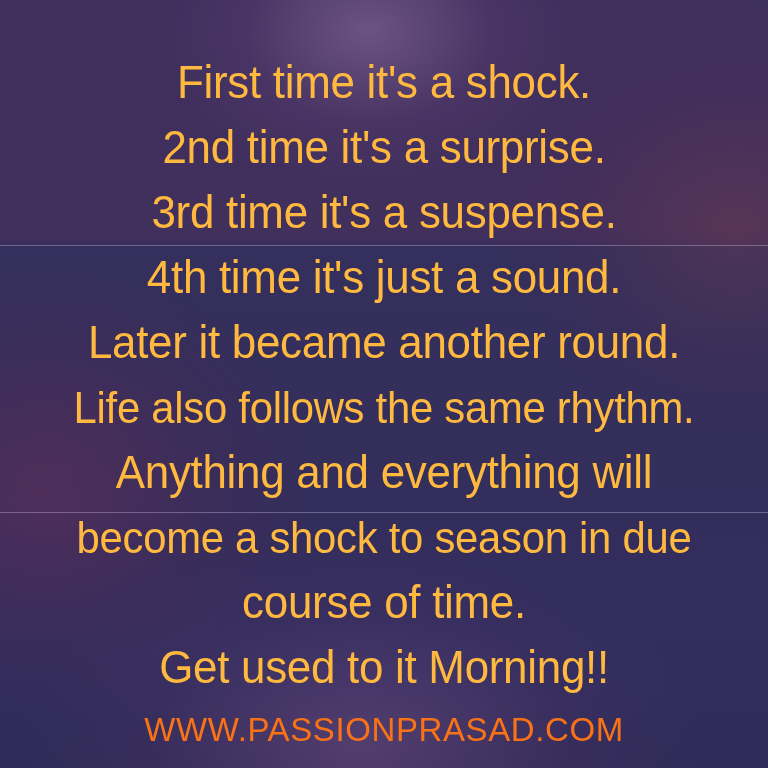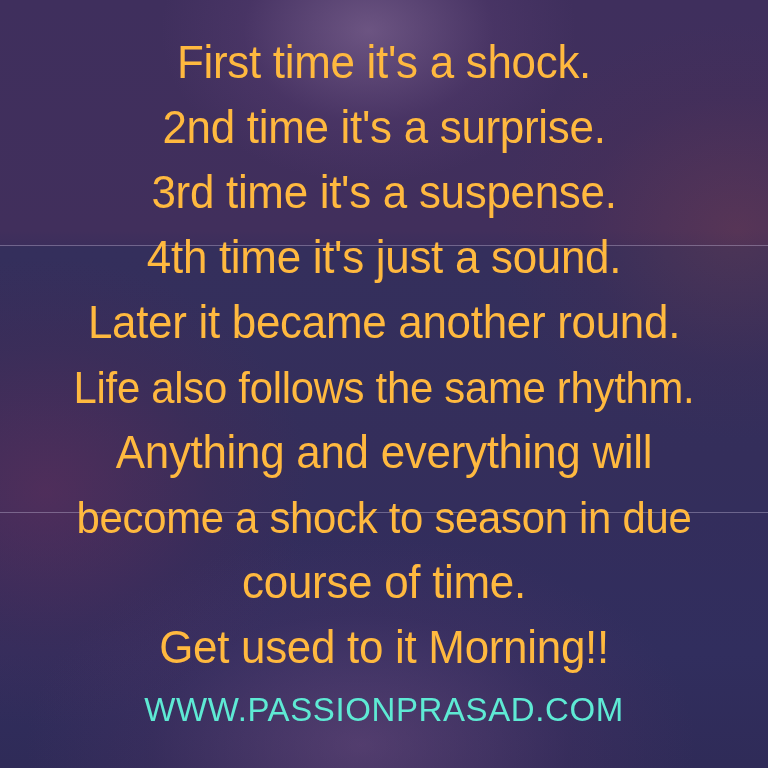--- a/index.html
+++ b/index.html
@@ -96,21 +96,21 @@
   .quote {
     position: absolute;
     left: 0;
     top: 0;
     width: 768px;
     height: 768px;
     display: flex;
     flex-direction: column;
     align-items: center;
     justify-content: flex-start;
-    padding-top: 30px;
+    padding-top: 50px;
     box-sizing: border-box;
   }
 
   .line {
     display: block;
     width: 100%;
     text-align: center;
     color: #ffb93f;
     font-family: "Liberation Sans", sans-serif;
     font-weight: 400;
@@ -124,21 +124,21 @@
 
   .line-long {
     font-size: 45px;
     transform: scaleX(0.93);
   }
 
   .credit {
     display: block;
     width: 100%;
     text-align: center;
-    color: #5eead4;
+    color: #f97316;
     font-family: "Liberation Sans", sans-serif;
     font-weight: 400;
     font-size: 33px;
     line-height: 44px;
     letter-spacing: 0.6px;
     white-space: nowrap;
     margin-top: 8px;
   }
 </style>
 </head>

